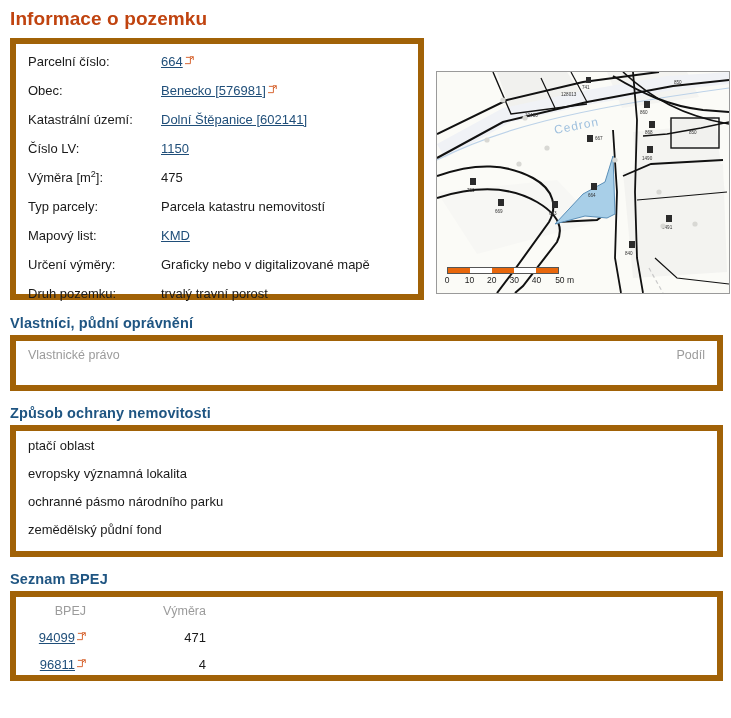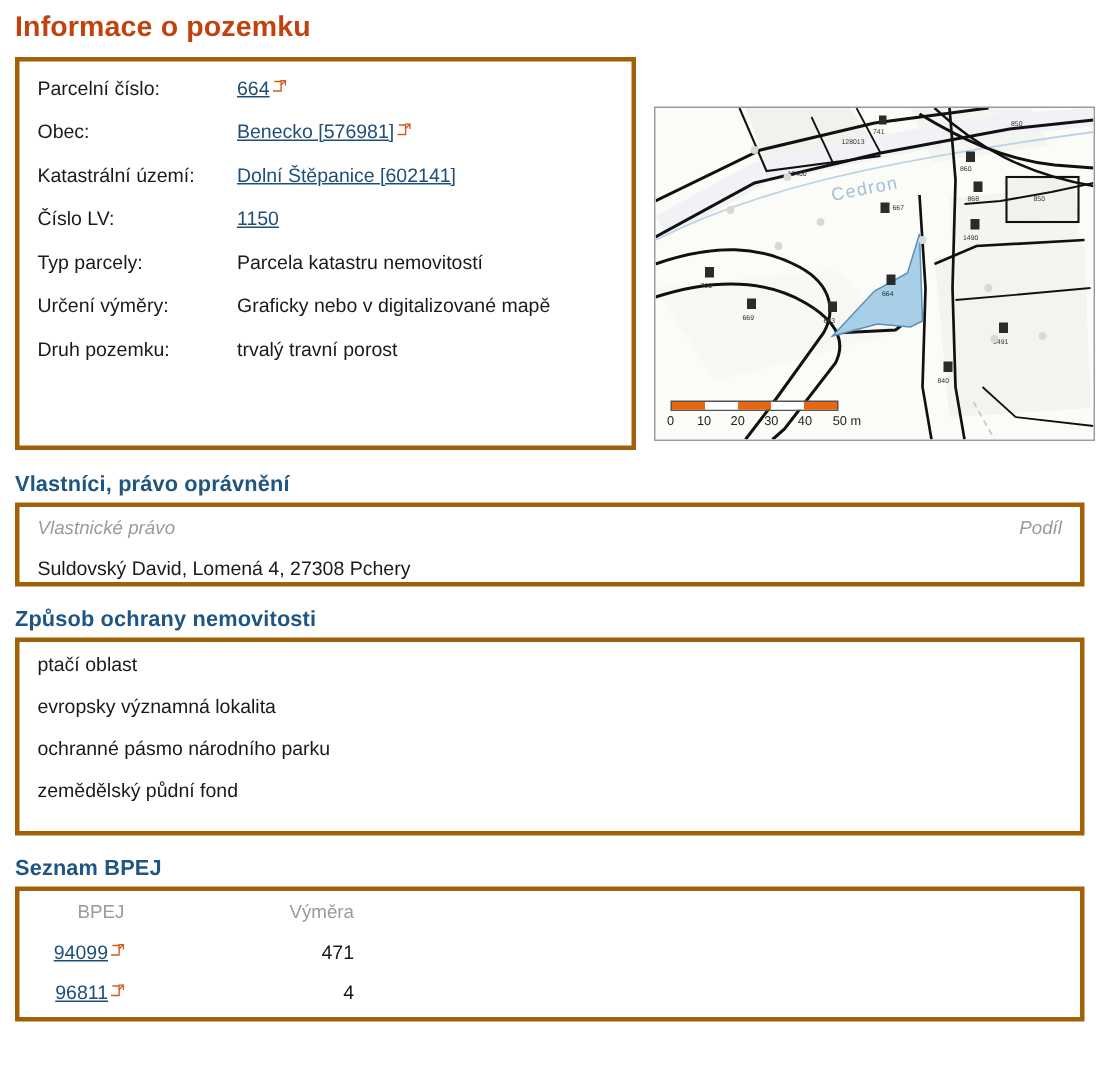--- a/index.html
+++ b/index.html
@@ -39,21 +39,21 @@
     color: #1f5582;
     font-size: 14.5px;
     font-weight: bold;
     margin: 0;
     padding: 0 0 4px 2px;
     letter-spacing: 0.1px;
   }
 
   
   .panel {
-    border: 3px solid #a16207;
+    border: 6px solid #a16207;
     background: #ffffff;
     box-sizing: border-box;
   }
 
   
   .top-area {
     position: relative;
     margin-top: 10px;
     height: 263px;
   }
@@ -159,21 +159,20 @@
   .tbl-head-row {
     display: flex;
     align-items: center;
     height: 27px;
     padding: 0 12px;
     box-sizing: border-box;
   }
   .tbl-head {
     color: #9b9b9b;
     font-size: 12.5px;
-    font-style: italic;
   }
   .tbl-head.right {
     margin-left: auto;
     text-align: right;
   }
   .tbl-body-row {
     display: flex;
     align-items: center;
     height: 26px;
     padding: 0 12px;
@@ -209,21 +208,21 @@
   .bpej-row {
     display: flex;
     align-items: center;
     height: 27px;
     padding: 0 12px;
     box-sizing: border-box;
     font-size: 13px;
     text-align: right;
   }
   .bpej-c1 { width: 58px; flex: 0 0 58px; }
-  .bpej-c2 { width: 120px; flex: 0 0 120px; margin-left: 33px; }
+  .bpej-c2 { width: 120px; flex: 0 0 120px; }
   .bpej-row.head .bpej-c1,
   .bpej-row.head .bpej-c2 { color: #9b9b9b; font-size: 12.5px; }
 </style>
 </head>
 <body>
 
 <div class="page">
 
   <h1 class="page-title">Informace o pozemku</h1>
 
@@ -249,22 +248,30 @@
         </div>
         <div class="info-row">
           <span class="info-label">Katastrální území:</span>
           <span class="info-value"><a class="link" href="#">Dolní Štěpanice [602141]</a></span>
         </div>
         <div class="info-row">
           <span class="info-label">Číslo LV:</span>
           <span class="info-value"><a class="link" href="#">1150</a></span>
         </div>
         <div class="info-row">
+          <span class="info-label">Výměra [m<sup>2</sup>]:</span>
+          <span class="info-value">475</span>
+        </div>
+        <div class="info-row">
           <span class="info-label">Typ parcely:</span>
           <span class="info-value">Parcela katastru nemovitostí</span>
+        </div>
+        <div class="info-row">
+          <span class="info-label">Mapový list:</span>
+          <span class="info-value"><a class="link" href="#">KMD</a></span>
         </div>
         <div class="info-row">
           <span class="info-label">Určení výměry:</span>
           <span class="info-value">Graficky nebo v digitalizované mapě</span>
         </div>
         <div class="info-row">
           <span class="info-label">Druh pozemku:</span>
           <span class="info-value">trvalý travní porost</span>
         </div>
       </div>
@@ -363,32 +370,26 @@
             <span style="left: 60%;">30</span>
             <span style="left: 80%;">40</span>
             <span style="left: 105%;">50 m</span>
           </div>
       </div>
     </div>
 
   </div>
 
   <div class="block">
-    <h2 class="section-title">Vlastníci, právo oprávnění</h2>
+    <h2 class="section-title">Vlastníci, půdní oprávnění</h2>
     <div class="panel owners-panel">
       <div class="tbl-head-row">
         <span class="tbl-head">Vlastnické právo</span>
         <span class="tbl-head right">Podíl</span>
       </div>
-      <div id="owners-body">
-          <div class="tbl-body-row">
-            <span>Suldovský David, Lomená 4, 27308 Pchery</span>
-            <span style="margin-left: auto;"></span>
-          </div>
-        </div>
     </div>
   </div>
 
   <div class="block">
     <h2 class="section-title">Způsob ochrany nemovitosti</h2>
     <div class="panel protect-panel">
       <div id="protection-body">
           <div class="protect-row">
             <span>ptačí oblast</span>
           </div>

